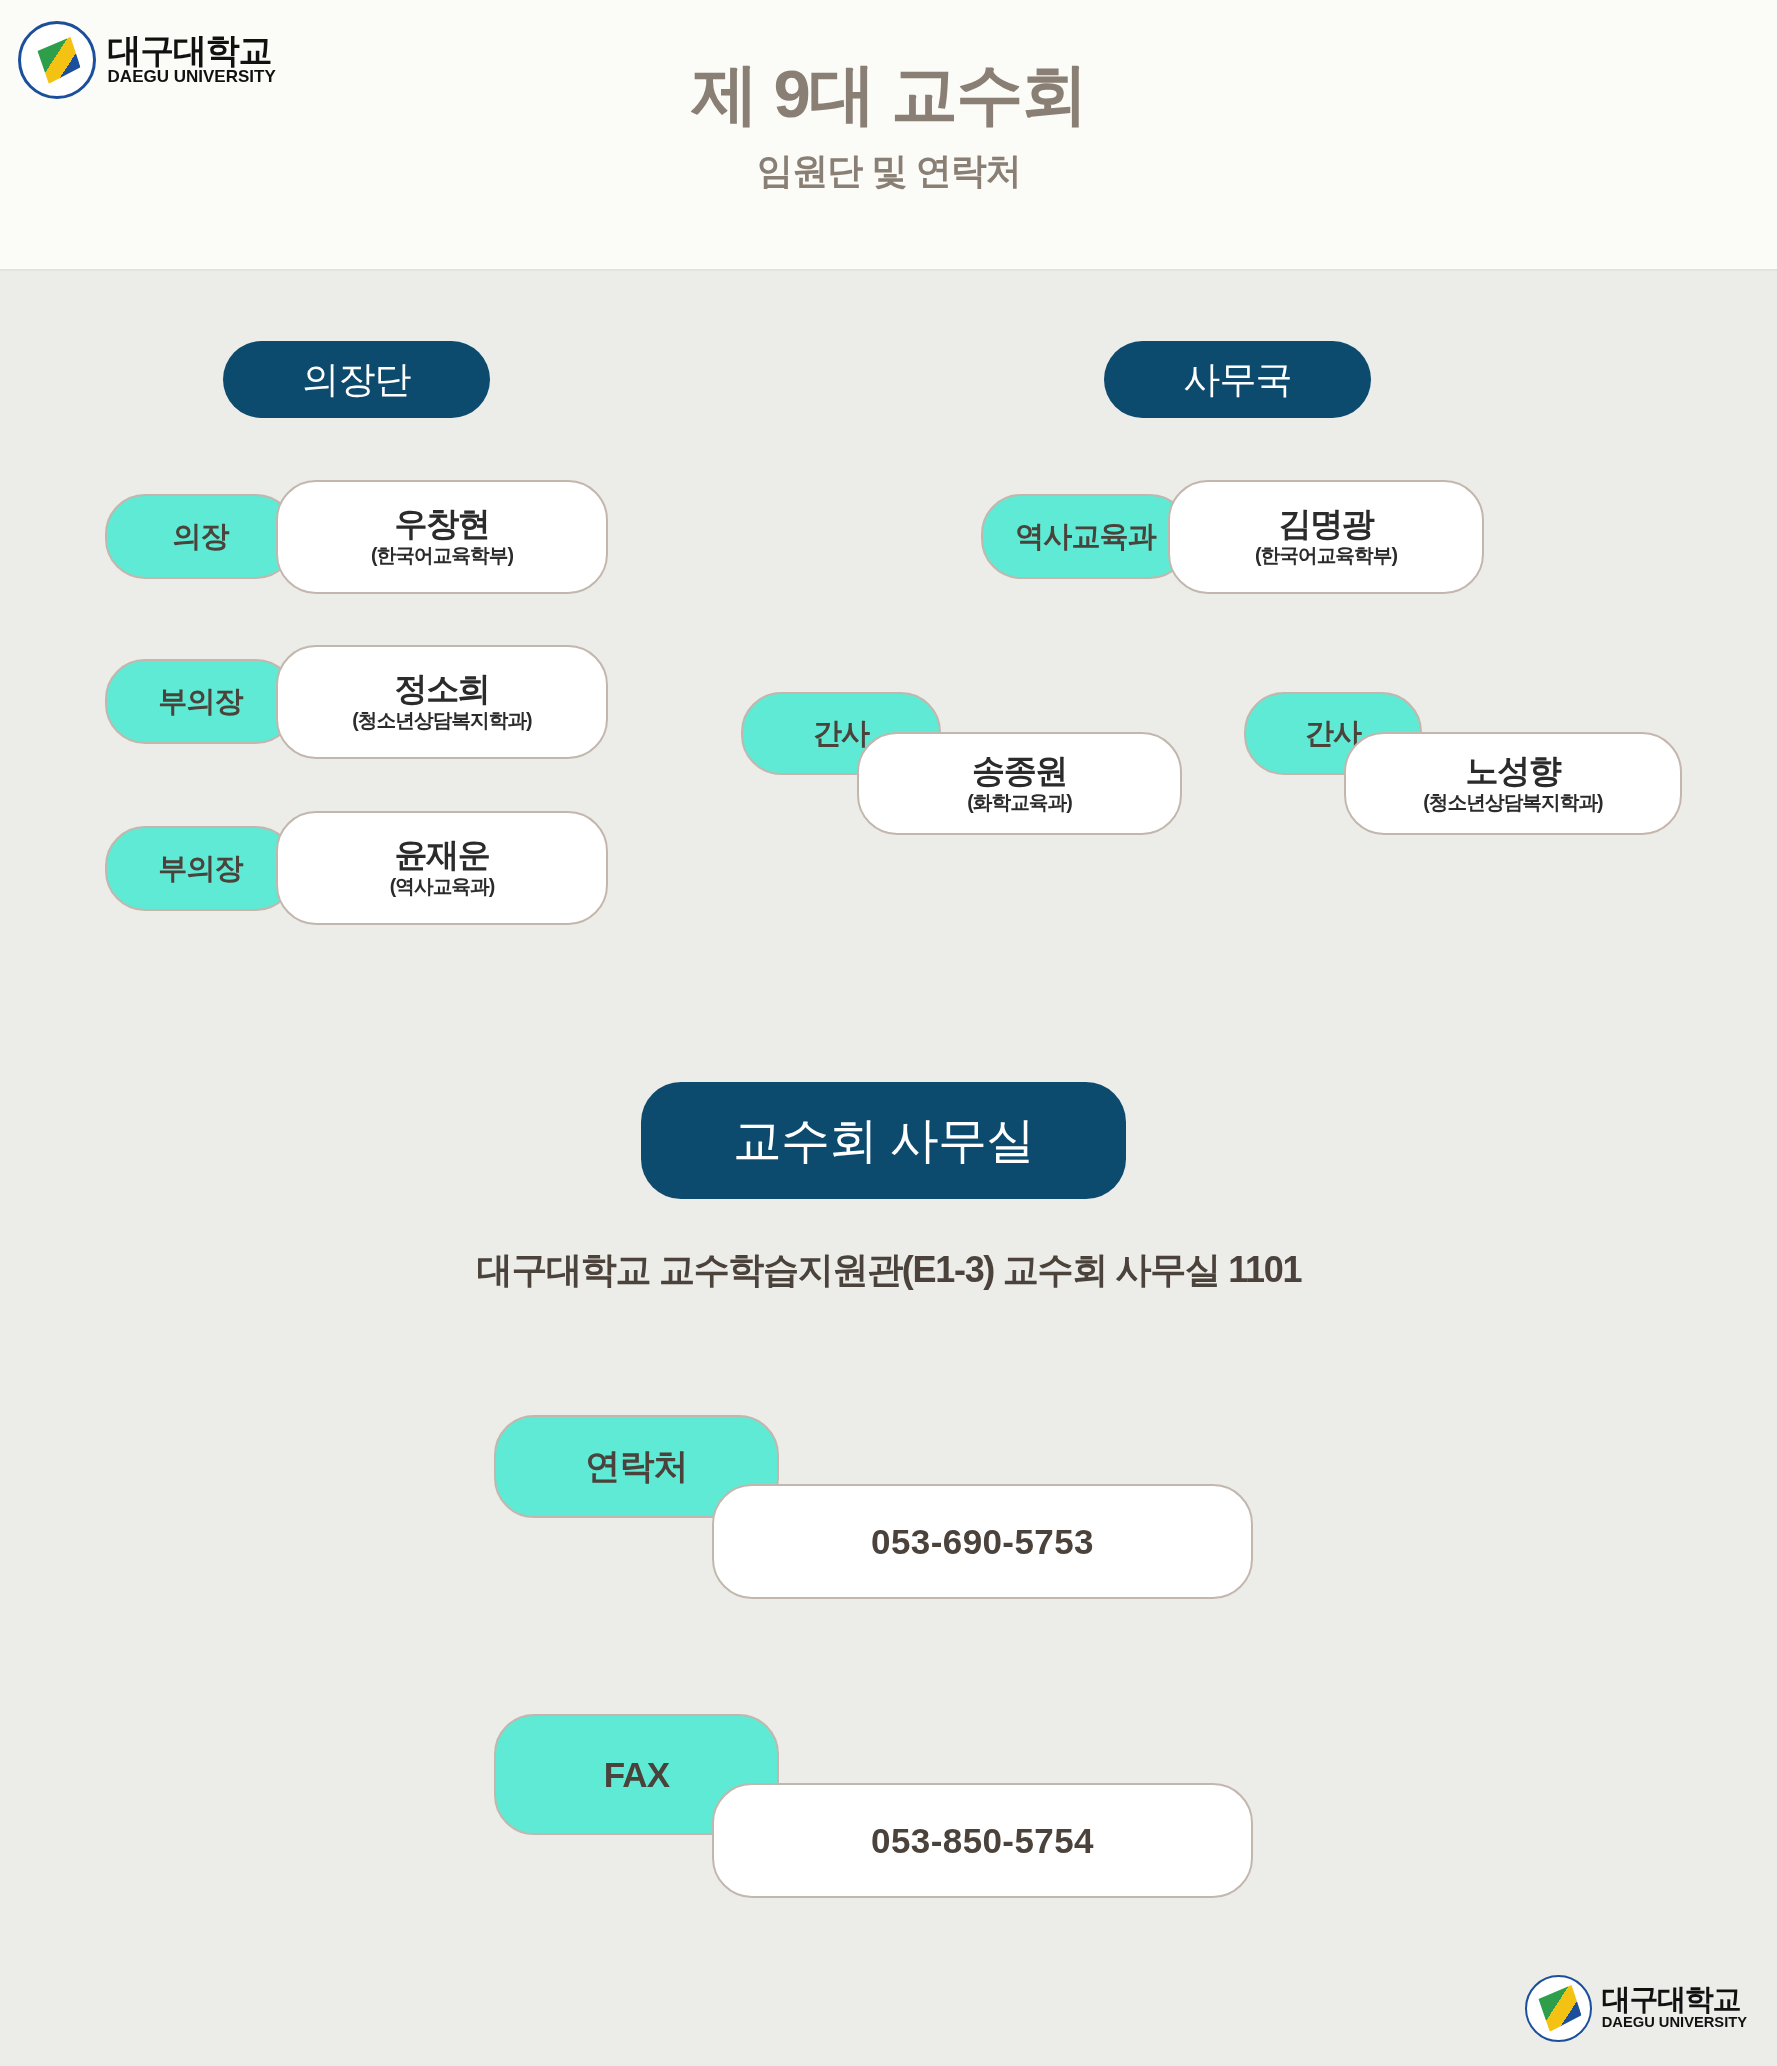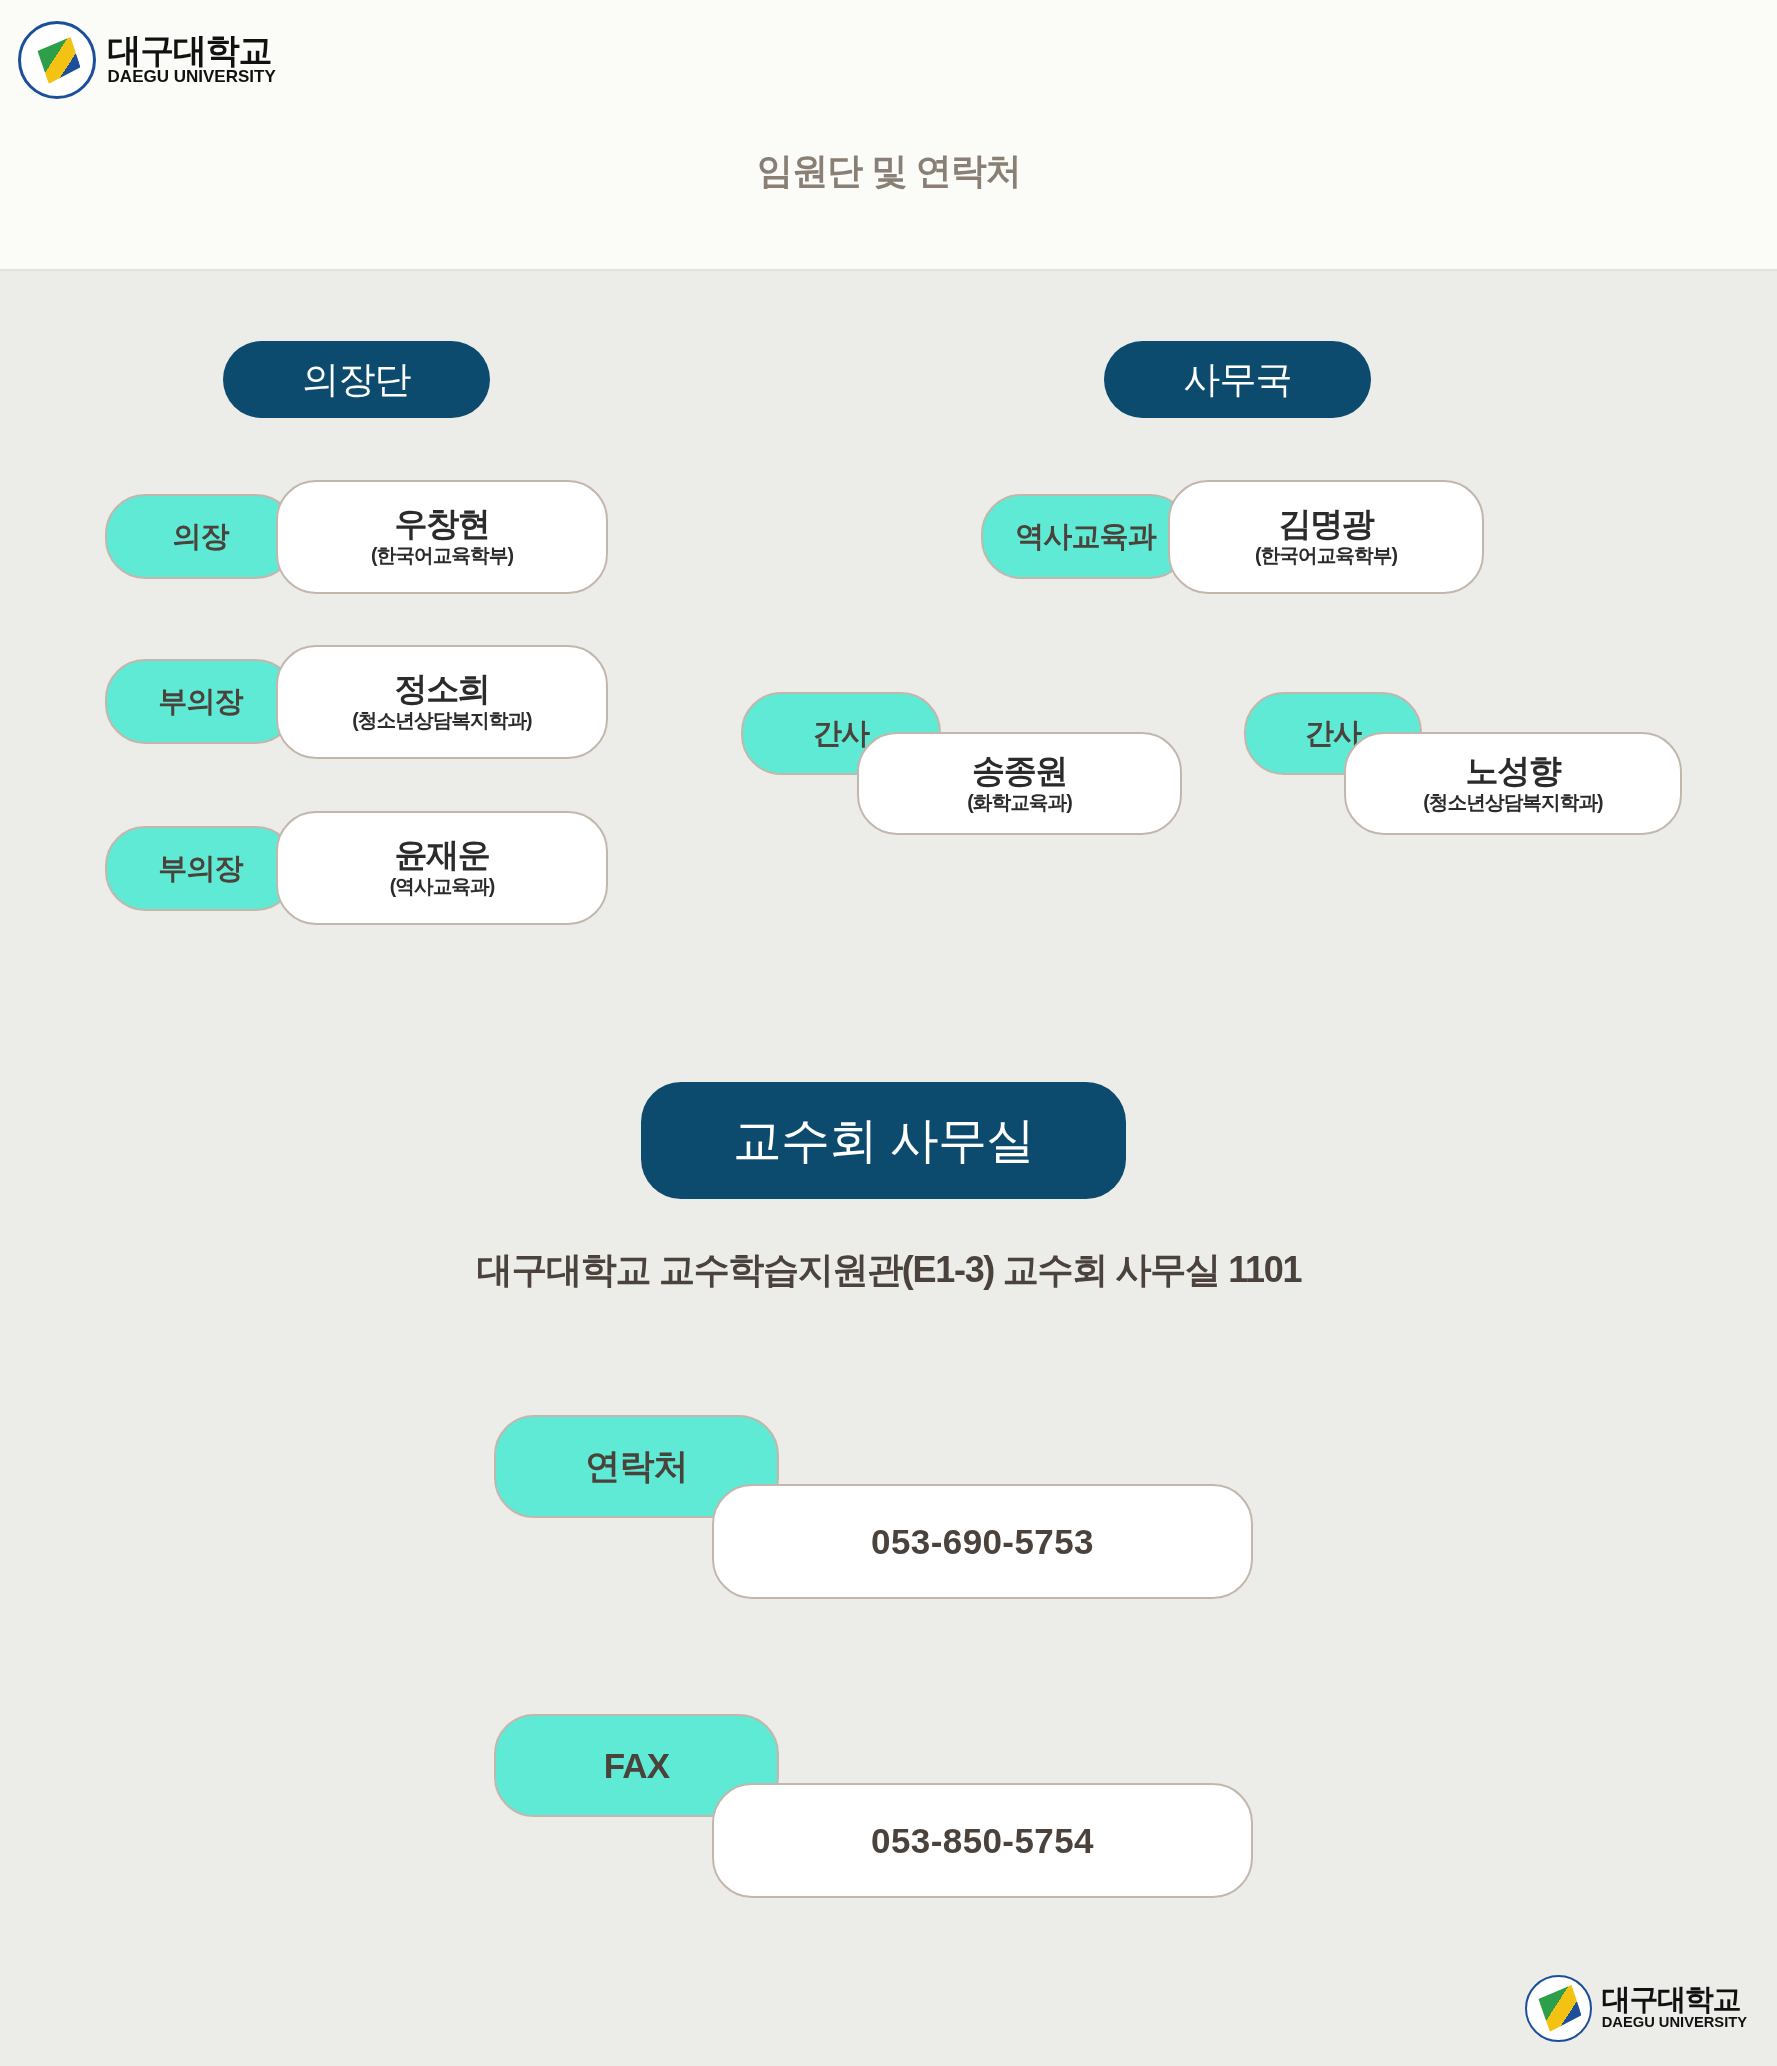--- a/index.html
+++ b/index.html
@@ -170,21 +170,21 @@
     text-align: center;
     font-size: 36px;
     font-weight: bold;
     color: #4a423b;
     letter-spacing: -1.3px;
   }
 
   #tag-tel       { left: 494px; top: 1415px; width: 285px;  height: 103px; font-size: 35px; }
   #card-tel      { left: 712px; top: 1484px; width: 541px; height: 115px; }
 
-  #tag-fax       { left: 494px; top: 1714px; width: 285px;  height: 103px; font-size: 35px; }
+  #tag-fax       { left: 494px; top: 1714px; width: 285px;  height: 121px; font-size: 35px; }
   #card-fax      { left: 712px; top: 1783px; width: 541px; height: 115px; }
 
   
   .logo-bottom {
     position: absolute;
     right: 31px; bottom: 24.5px;
     display: flex;
     align-items: center;
     gap: 9.8px;
   }
@@ -203,20 +203,21 @@
   <div class="logo-top">
     <div class="logo-seal">
       <div class="inner"></div>
     </div>
     <div>
       <div class="logo-text-ko">대구대학교</div>
       <div class="logo-text-en">DAEGU UNIVERSITY</div>
     </div>
   </div>
 
+  <div class="title-main">제 9대 교수회</div>
   <div class="title-sub">임원단 및 연락처</div>
 </div>
 
 <div class="pill-header" id="hdr-council">의장단</div>
 
 <div class="tag" id="tag-chair">의장</div>
 <div class="card" id="card-chair">
   <div class="nm">우창현</div>
   <div class="dept">(한국어교육학부)</div>
 </div>

